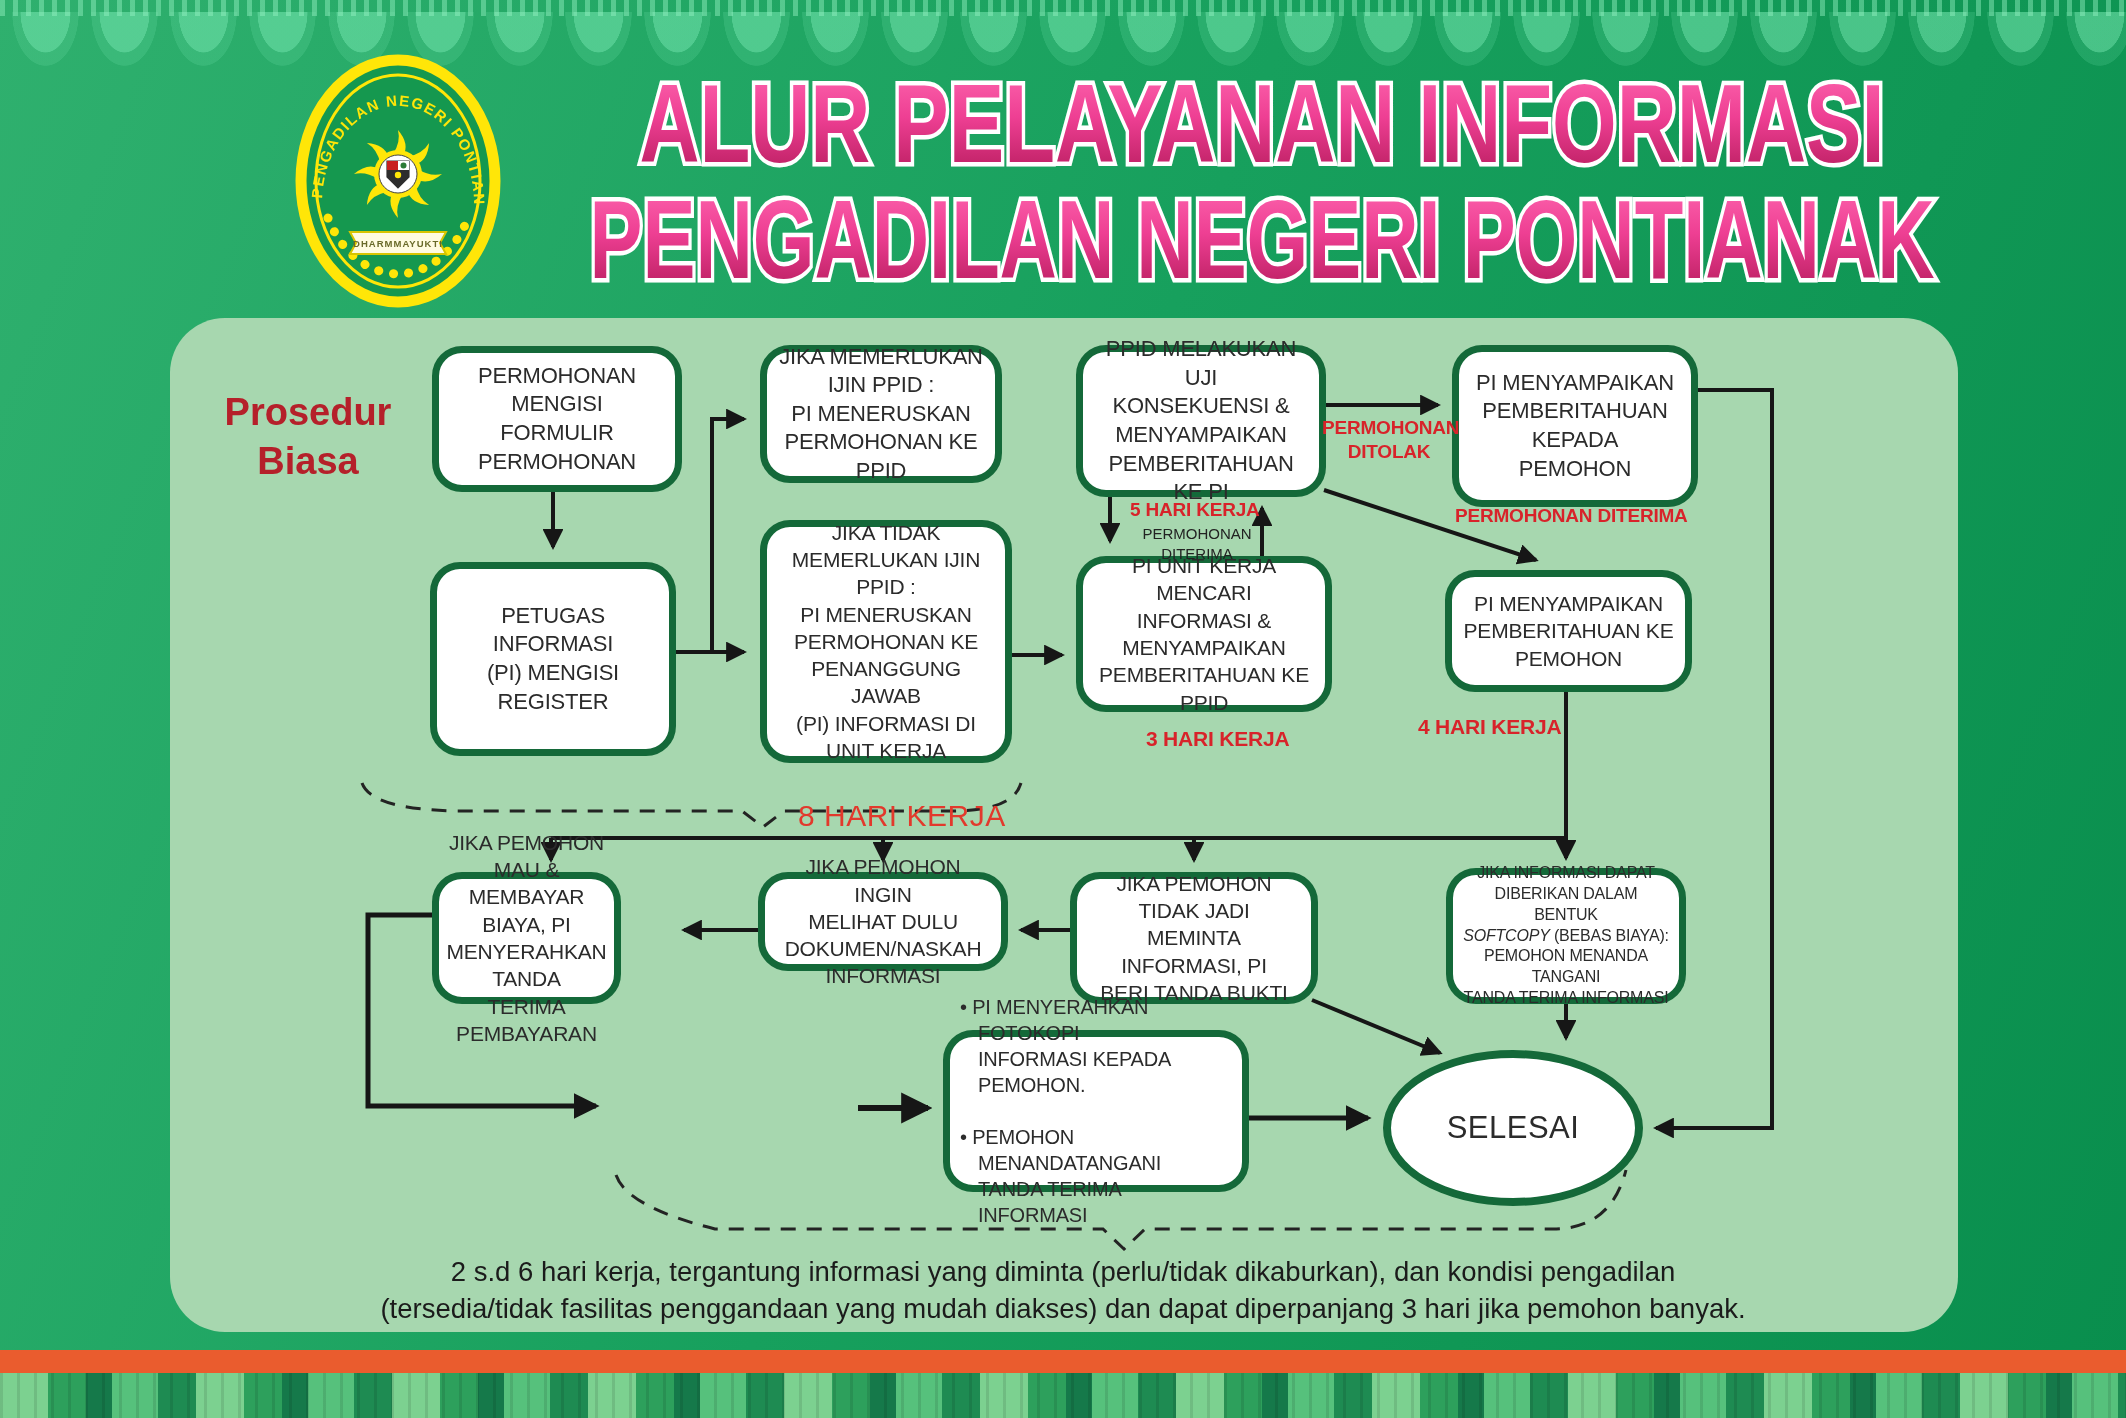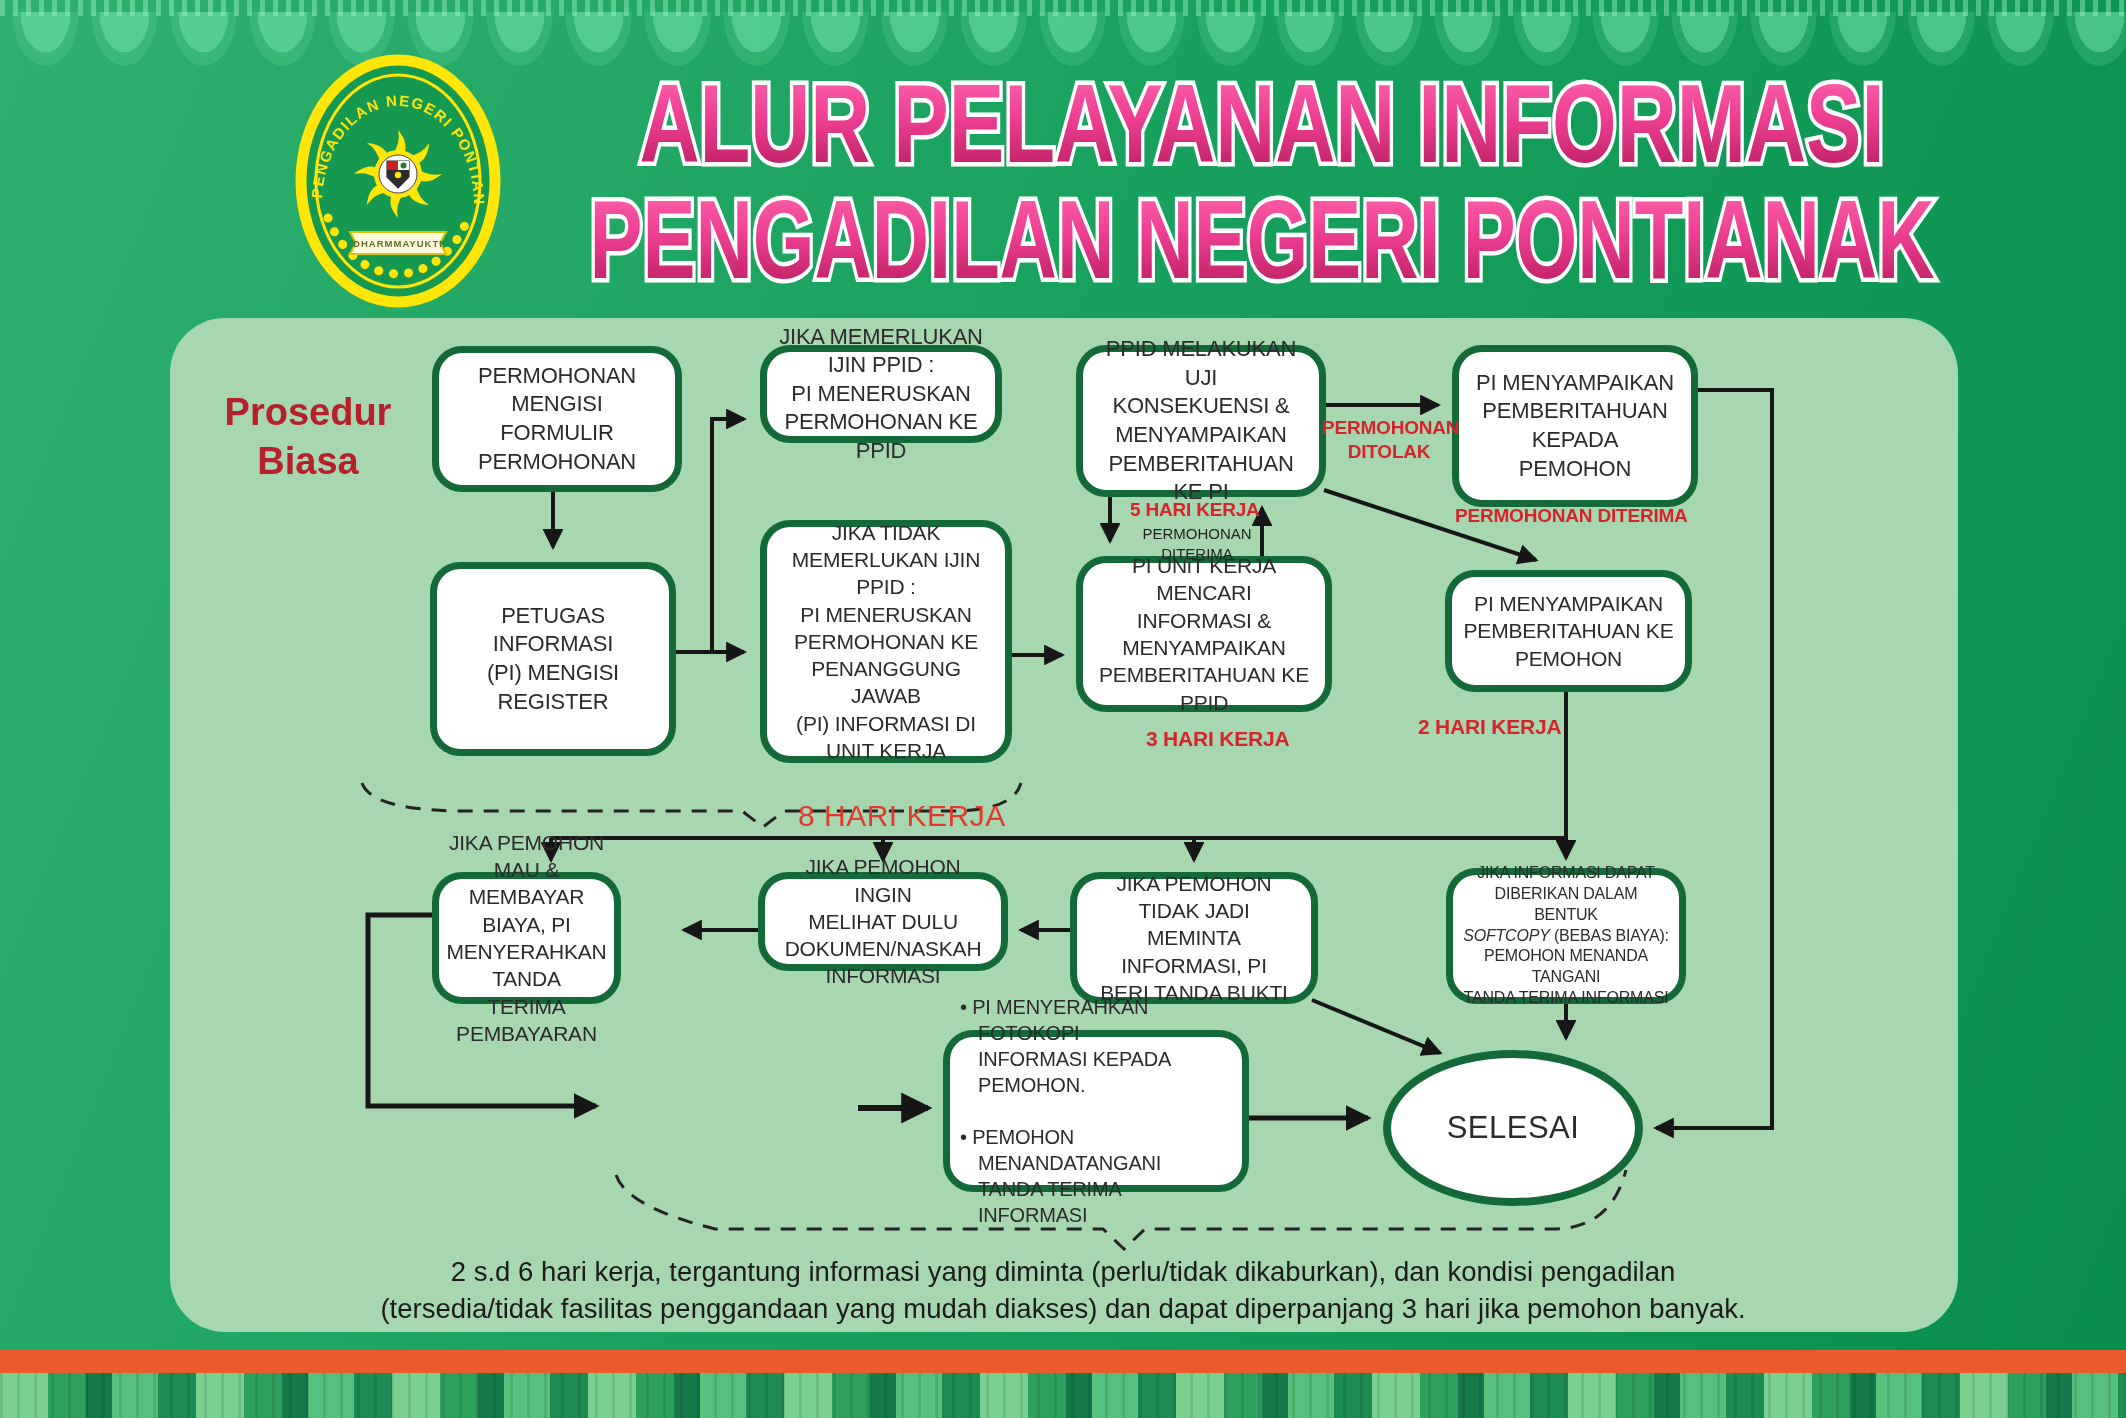--- a/index.html
+++ b/index.html
@@ -135,21 +135,21 @@
     <g fill="none" stroke="#232323" stroke-width="3" stroke-dasharray="15 11">
       <path d="M362 783 Q371 809 455 811 H742 L763 827 L784 811 H952 Q1013 811 1021 783"></path>
       <path d="M616 1175 Q627 1207 715 1229 H1103 L1124 1249 L1145 1229 H1553 Q1611 1229 1626 1170"></path>
     </g>
   </svg>
 
   <div class="box" style="left:432px;top:346px;width:250px;height:146px;font-size:22px;">PERMOHONAN
 MENGISI
 FORMULIR
 PERMOHONAN</div>
-  <div class="box" style="left:760px;top:345px;width:242px;height:98px;font-size:22px;">JIKA MEMERLUKAN
+  <div class="box" style="left:760px;top:345px;width:242px;height:138px;font-size:22px;">JIKA MEMERLUKAN
 IJIN PPID :
 PI MENERUSKAN
 PERMOHONAN KE PPID</div>
   <div class="box" style="left:1076px;top:345px;width:250px;height:152px;font-size:22px;">PPID MELAKUKAN UJI
 KONSEKUENSI &amp;
 MENYAMPAIKAN
 PEMBERITAHUAN KE PI</div>
   <div class="box" style="left:1452px;top:345px;width:246px;height:162px;font-size:22px;">PI MENYAMPAIKAN
 PEMBERITAHUAN
 KEPADA
@@ -200,21 +200,21 @@
   </div>
   <div class="terminal">SELESAI</div>
 
   <div class="rl" style="left:1322px;top:416px;width:134px;font-size:19px;">PERMOHONAN
 DITOLAK</div>
   <div class="rl" style="left:1455px;top:504px;font-size:19px;white-space:nowrap;">PERMOHONAN DITERIMA</div>
   <div class="rl" style="left:1130px;top:498px;font-size:19px;white-space:nowrap;">5 HARI KERJA</div>
   <div class="bl" style="left:1132px;top:524px;width:130px;font-size:15px;">PERMOHONAN
 DITERIMA</div>
   <div class="rl" style="left:1146px;top:726px;font-size:21px;white-space:nowrap;">3 HARI KERJA</div>
-  <div class="rl" style="left:1418px;top:714px;font-size:21px;white-space:nowrap;">2 HARI KERJA</div>
+  <div class="rl" style="left:1418px;top:714px;font-size:21px;white-space:nowrap;">4 HARI KERJA</div>
   <div class="hari1" style="left:798px;top:799px;font-size:30px;">8 HARI KERJA</div>
 
   <div class="footnote">2 s.d 6 hari kerja, tergantung informasi yang diminta (perlu/tidak dikaburkan), dan kondisi pengadilan
 (tersedia/tidak fasilitas penggandaan yang mudah diakses) dan dapat diperpanjang 3 hari jika pemohon banyak.</div>
 
   <div class="orange-stripe"></div>
   <div class="ikat-band"></div>
 
 </div>
 

